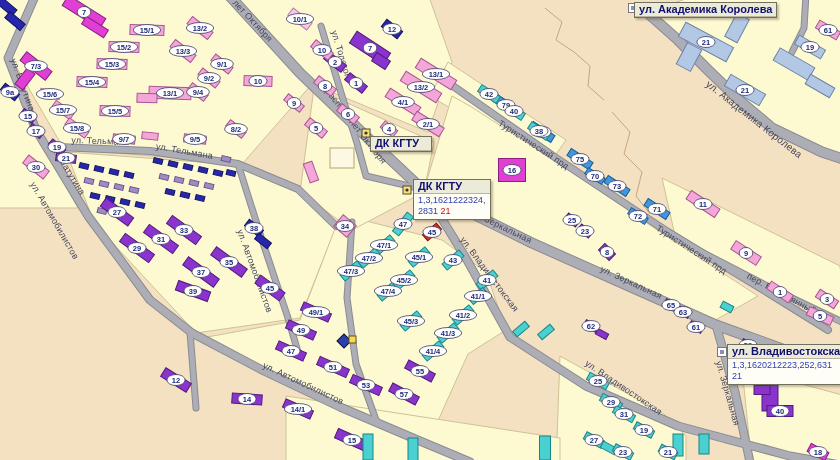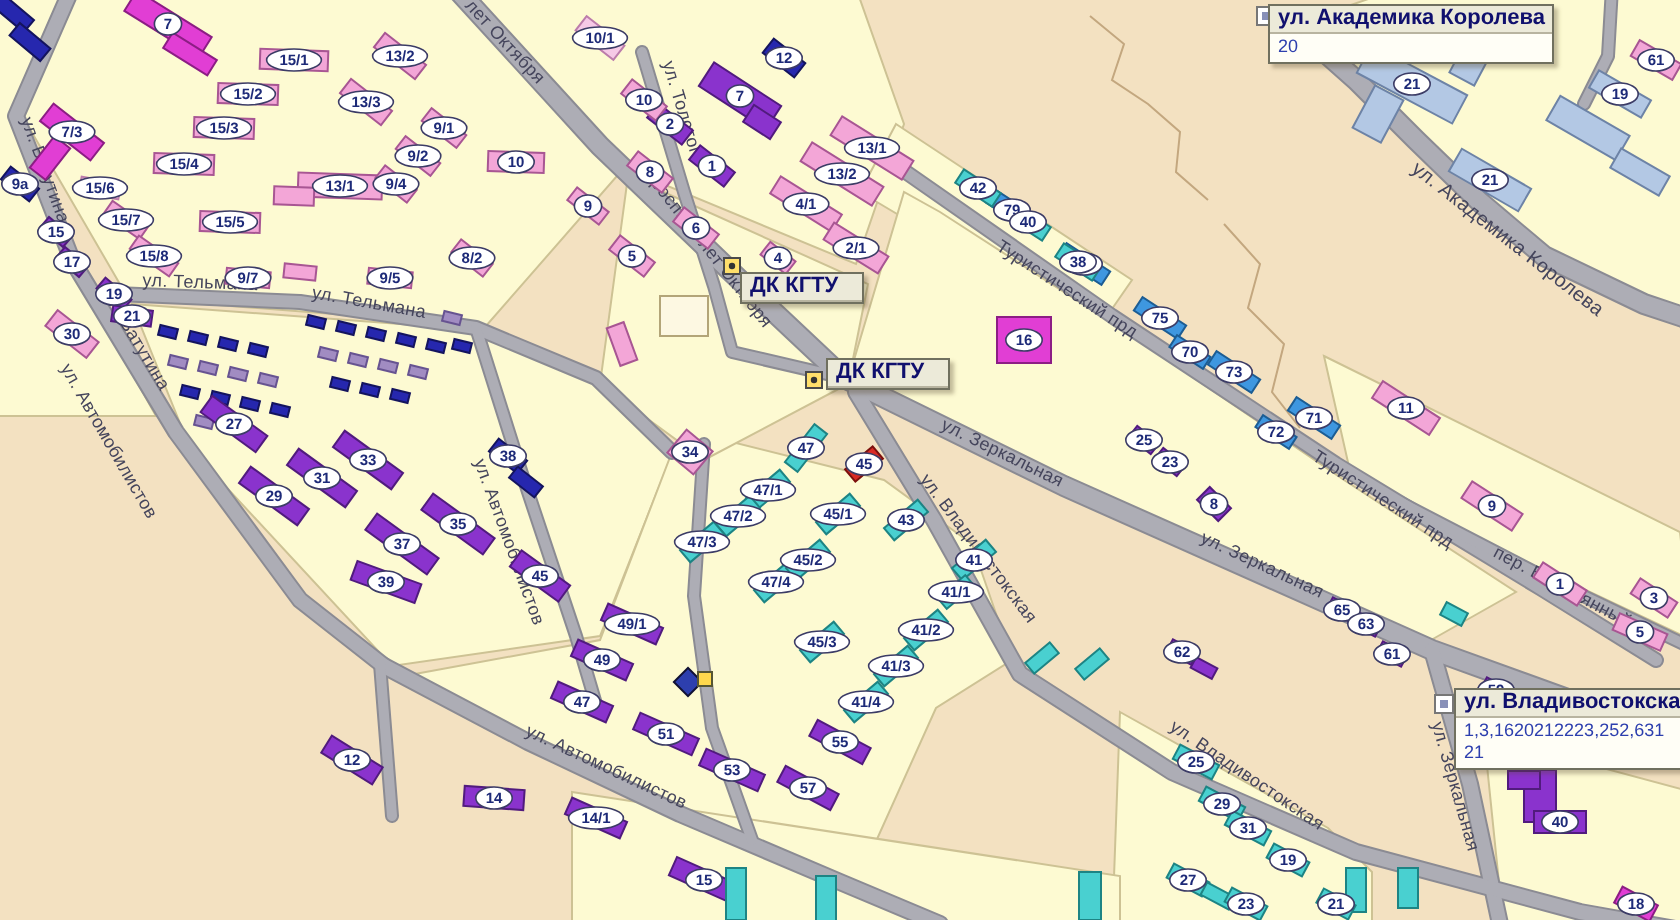--- a/index.html
+++ b/index.html
@@ -490,25 +490,25 @@
         <text x="421" y="89.6" font-size="7.5" font-weight="bold" fill="#1d2a78" text-anchor="middle">13/2</text>
         <ellipse cx="403" cy="102" rx="11.399999999999999" ry="5.5" fill="#ffffff" stroke="#3c3c66" stroke-width="0.8"></ellipse>
         <text x="403" y="104.6" font-size="7.5" font-weight="bold" fill="#1d2a78" text-anchor="middle">4/1</text>
         <ellipse cx="428" cy="124" rx="11.399999999999999" ry="5.5" fill="#ffffff" stroke="#3c3c66" stroke-width="0.8"></ellipse>
         <text x="428" y="126.6" font-size="7.5" font-weight="bold" fill="#1d2a78" text-anchor="middle">2/1</text>
       </svg>
     </div>
 
   <div class="tip" id="tip-0" style="left: 634px; top: 2px;">
     <div class="tip-title">ул. Академика Королева</div>
-    <div class="tip-body"><span class="seg-blue">20</span></div>
   </div>
   <div class="tip" id="tip-1" style="left: 370px; top: 136px;">
     <div class="tip-title">ДК КГТУ</div>
   </div>
   <div class="tip" id="tip-2" style="left: 413px; top: 179px;">
     <div class="tip-title">ДК КГТУ</div>
+    <div class="tip-body"><span class="seg-blue">1,3,1621222324,</span><br><span class="seg-blue">2831 </span><span class="seg-red">21</span></div>
   </div>
   <div class="tip" id="tip-3" style="left: 727px; top: 344px;">
     <div class="tip-title">ул. Владивостокская</div>
     <div class="tip-body"><span class="seg-blue">1,3,1620212223,252,631</span><br><span class="seg-blue">21</span></div>
   </div>
 </div>
 
 </body></html>

